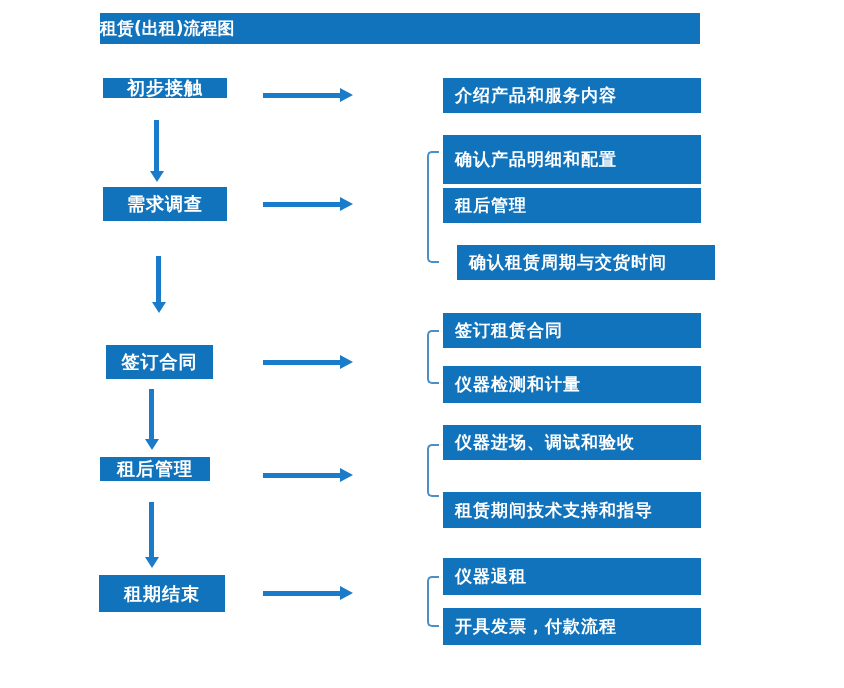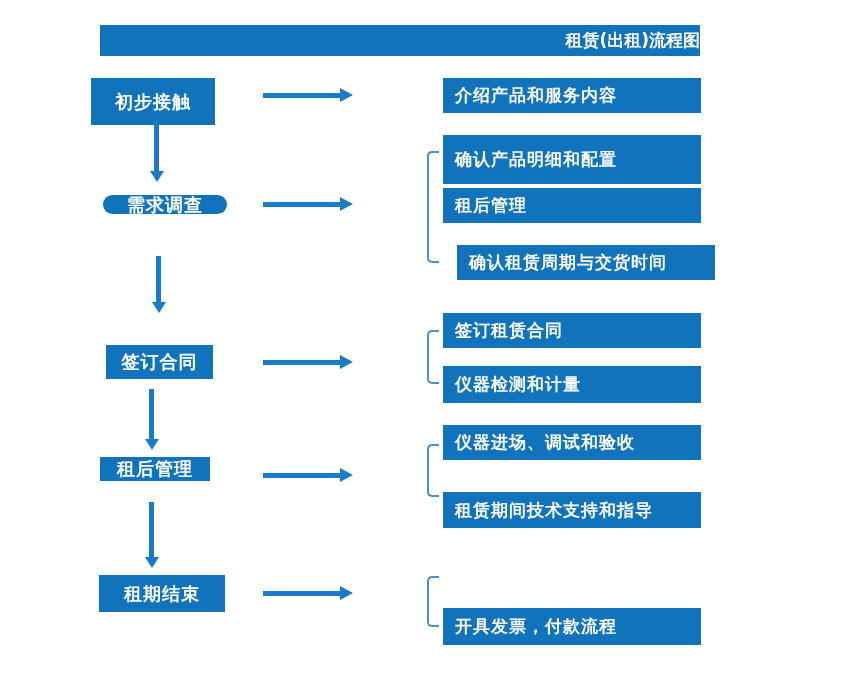--- a/index.html
+++ b/index.html
@@ -12,22 +12,22 @@
   .canvas{
     position:relative;
     width:844px;height:688px;
     background:#ffffff;
     font-family:"DejaVu Sans","Liberation Sans",sans-serif;
     overflow:hidden;
   }
   .title-bar{
     position:absolute;left:100px;top:13px;width:600px;height:31px;
     background:var(--box-blue);
-    display:flex;align-items:center;justify-content:flex-end;
-    color:var(--text-white);font-size:17px;font-weight:bold;margin-top:12px;
+    display:flex;align-items:center;justify-content:flex-start;
+    color:var(--text-white);font-size:17px;font-weight:bold;
   }
   .box{
     position:absolute;
     background:var(--box-blue);
     color:var(--text-white);
     font-weight:bold;
     display:flex;align-items:center;
     box-sizing:border-box;
   }
   .lbox{justify-content:center;font-size:18px;letter-spacing:1px;}
@@ -51,34 +51,35 @@
 </style>
 </head>
 <body>
 
 <div class="canvas">
 
   <div class="title-bar">
     <span>租赁(出租)流程图</span>
   </div>
 
-  <div class="box lbox" style="left:91px;top:78px;width:124px;height:47px;">初步接触</div>
-  <div class="box lbox" style="left:103px;top:195px;width:124px;height:19px;border-radius:14px;">需求调查</div>
+  <div class="box lbox" style="left:103px;top:78px;width:124px;height:20px;">初步接触</div>
+  <div class="box lbox" style="left:103px;top:187px;width:124px;height:34px;">需求调查</div>
   <div class="box lbox" style="left:106px;top:345px;width:107px;height:34px;">签订合同</div>
   <div class="box lbox" style="left:100px;top:457px;width:110px;height:24px;">租后管理</div>
   <div class="box lbox" style="left:99px;top:575px;width:126px;height:37px;">租期结束</div>
 
   <div class="box rbox" style="top:78px;height:35px;">介绍产品和服务内容</div>
   <div class="box rbox" style="top:135px;height:49px;">确认产品明细和配置</div>
   <div class="box rbox" style="top:188px;height:35px;">租后管理</div>
   <div class="box rbox" style="top:245px;height:35px;margin-left:14px;">确认租赁周期与交货时间</div>
   <div class="box rbox" style="top:313px;height:35px;">签订租赁合同</div>
   <div class="box rbox" style="top:366px;height:37px;">仪器检测和计量</div>
   <div class="box rbox" style="top:425px;height:35px;">仪器进场、调试和验收</div>
   <div class="box rbox" style="top:492px;height:36px;">租赁期间技术支持和指导</div>
+  <div class="box rbox" style="top:558px;height:37px;">仪器退租</div>
   <div class="box rbox" style="top:608px;height:37px;">开具发票，付款流程</div>
 
   <div class="h-arrow" style="left:263px;top:88px;">
     <div class="shaft"></div>
     <div class="head"></div>
   </div>
   <div class="h-arrow" style="left:263px;top:197px;">
     <div class="shaft"></div>
     <div class="head"></div>
   </div>

